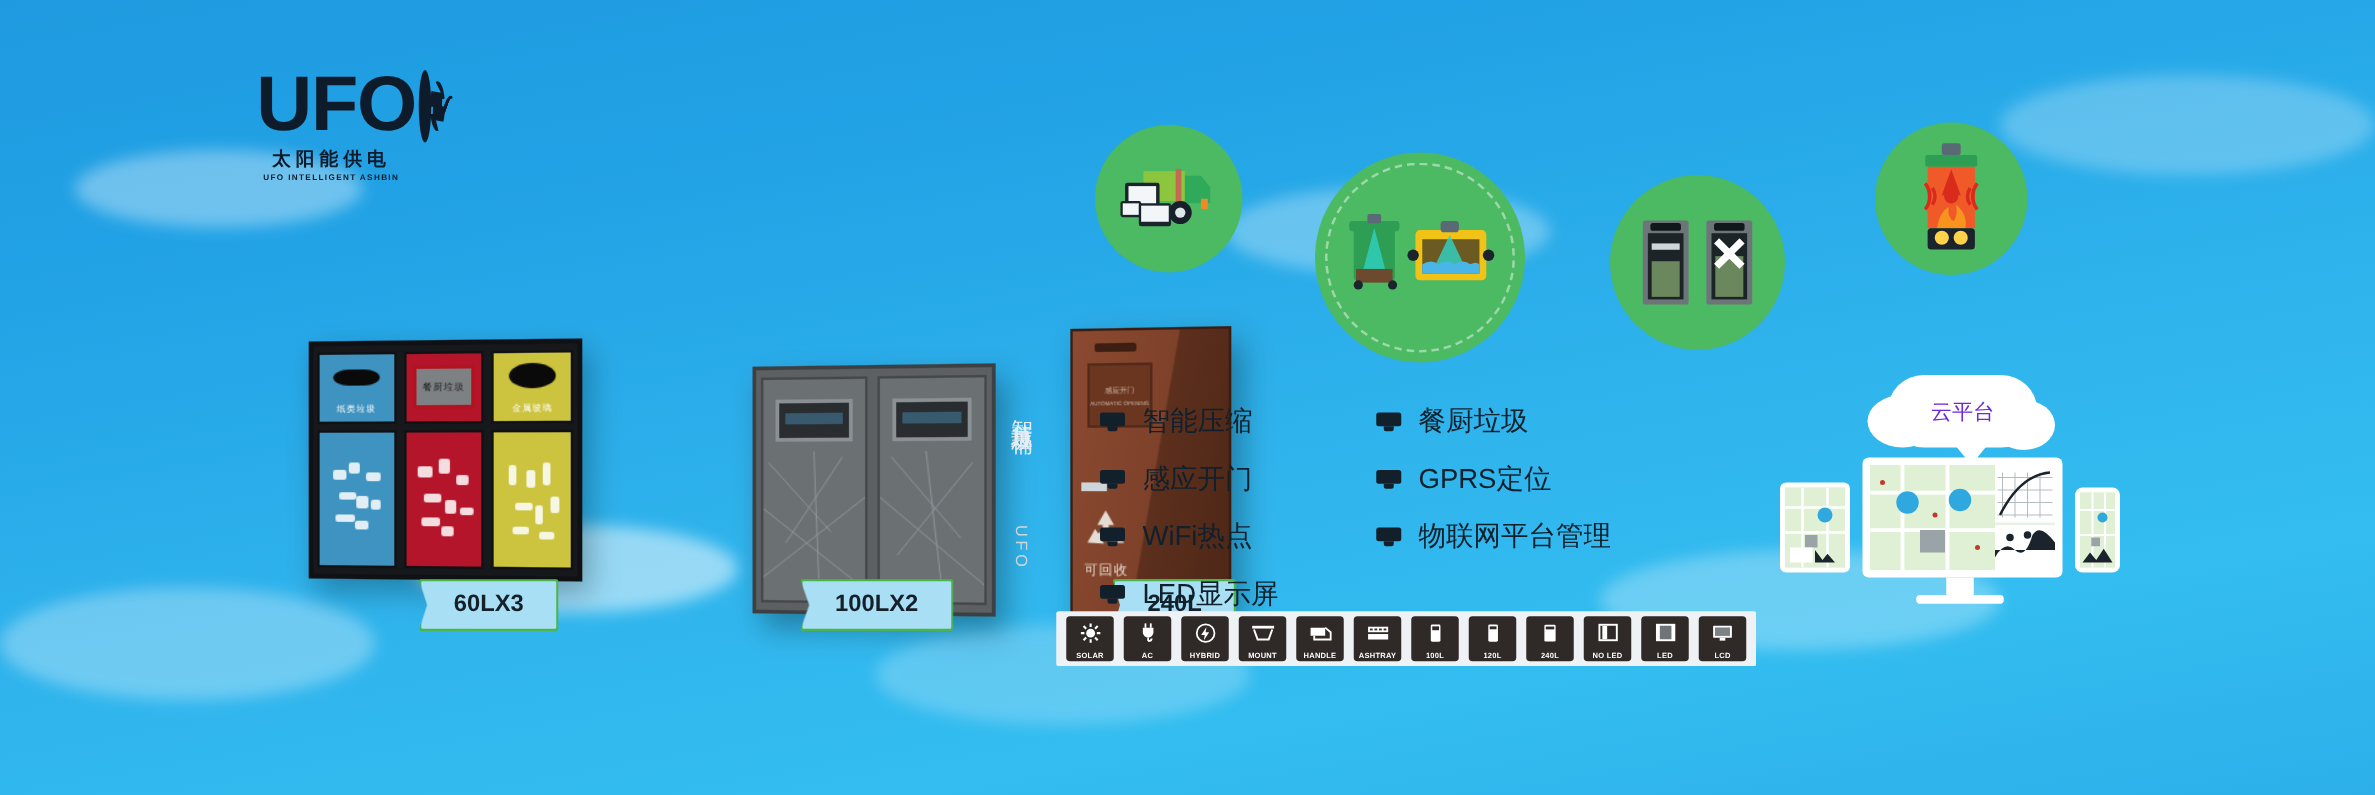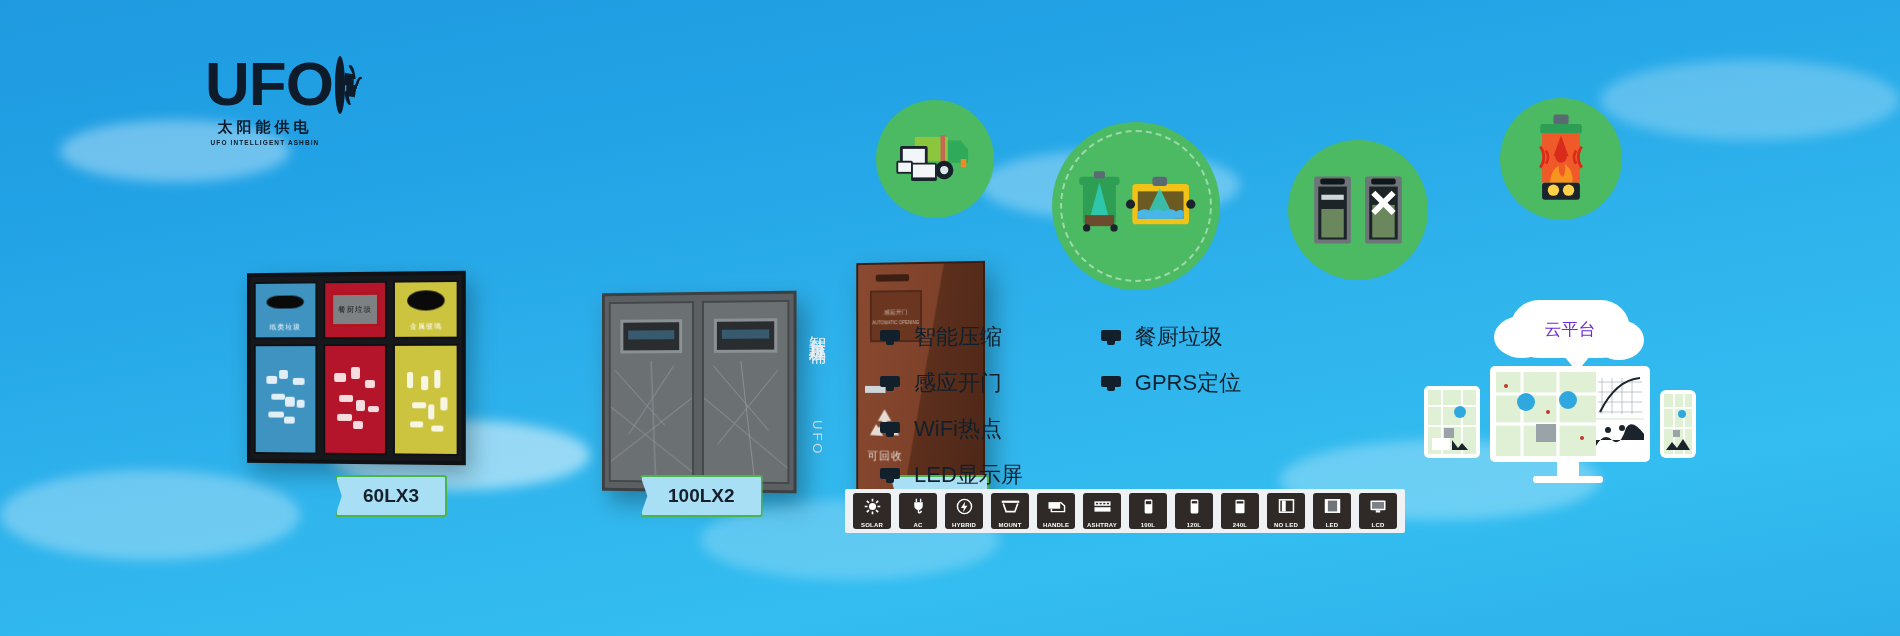--- a/index.html
+++ b/index.html
@@ -91,21 +91,21 @@
   .bin1 .rec b { display:block; color:#e5ddd4; font-size:11px; font-weight:400; letter-spacing:1px; margin-top:2px; }
 
   .bin-vert-text { position:absolute; color:#e8eef1; font-size:17px; letter-spacing:3px;
                    writing-mode:vertical-rl; }
 
   
   .banner { position:absolute; height:42px; padding:0 26px; display:flex; align-items:center;
             justify-content:center; background:#a8dff5; border:2px solid #49b54b;
             color:#15202b; font-weight:700; font-size:19px;
             clip-path: polygon(0 0,100% 0,100% 100%,0 100%,6% 50%);
-            border-radius:3px;margin-top:12px; }
+            border-radius:3px; }
   .banner::after { content:""; }
 
   
   .gcircle { position:absolute; border-radius:50%; background:#4cb963;
              display:flex; align-items:center; justify-content:center; }
   .gcircle.dash::before { content:""; position:absolute; inset:8px; border-radius:50%;
              border:2px dashed rgba(255,255,255,.45); }
 
   
   .features { position:absolute; left:880px; top:322px; display:flex; gap:78px; }
@@ -373,20 +373,24 @@
     </div>
     <div class="fcol">
       <div class="frow">
         <span class="mon"></span>
         <span class="ftxt">餐厨垃圾</span>
       </div>
       <div class="frow">
         <span class="mon"></span>
         <span class="ftxt">GPRS定位</span>
       </div>
+      <div class="frow">
+        <span class="mon"></span>
+        <span class="ftxt">物联网平台管理</span>
+      </div>
     </div>
   </div>
 
   <div class="strip">
 
     <div class="chip">
       <span class="gl">
         <svg width="17" height="17" viewBox="0 0 24 24">
             <circle cx="12" cy="12" r="5" fill="#fff"></circle>
         <g stroke="#fff" stroke-width="2.4">

